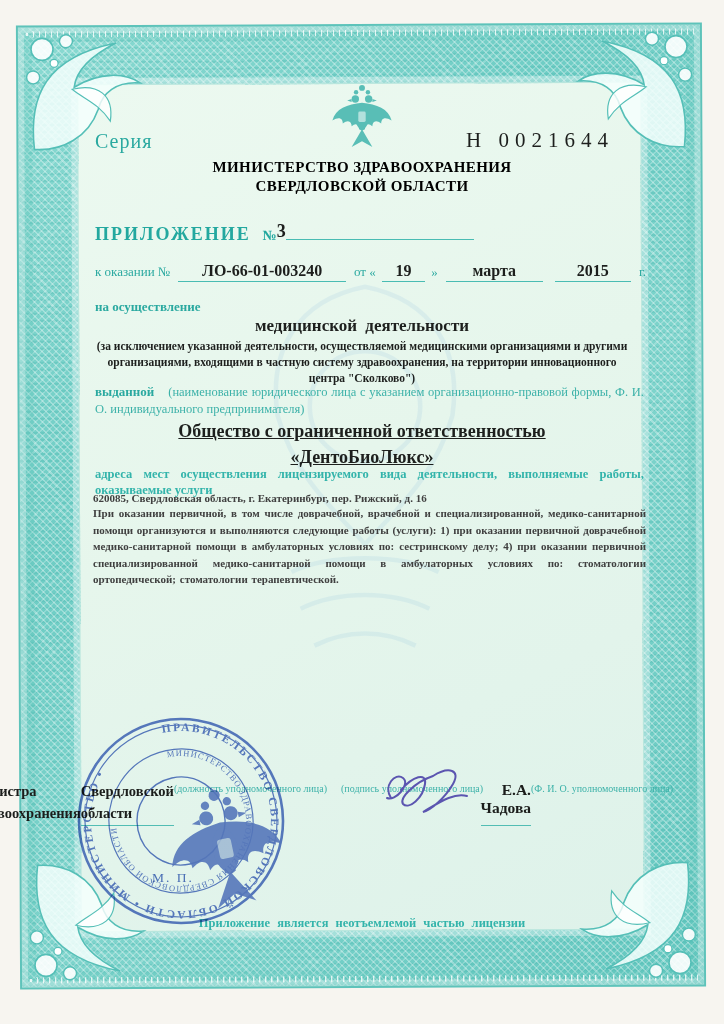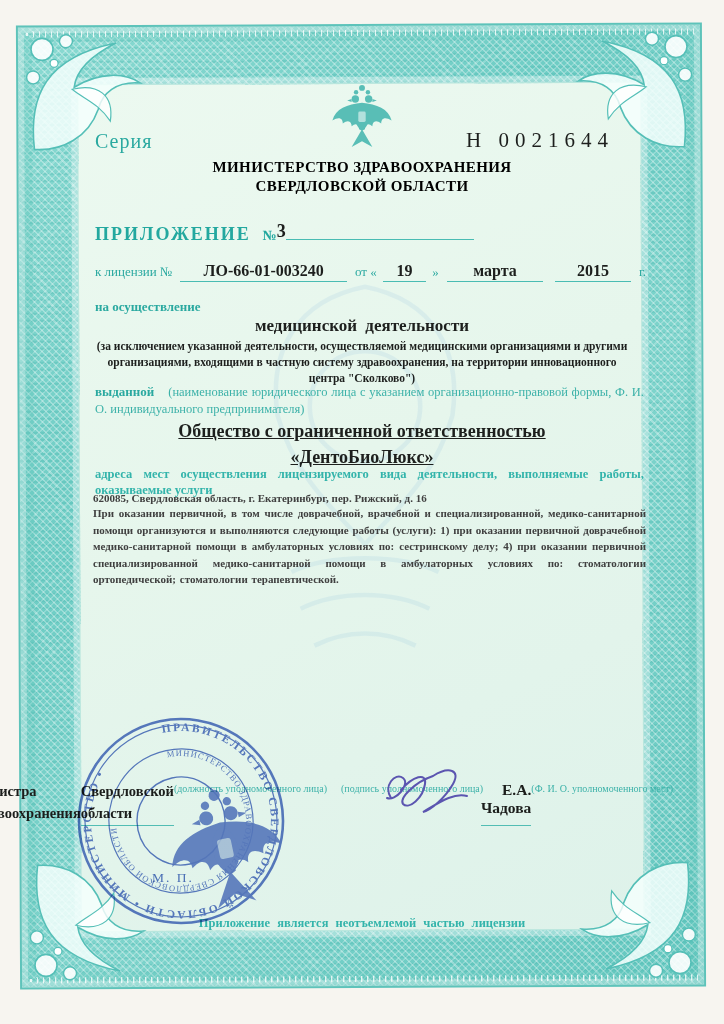--- a/index.html
+++ b/index.html
@@ -187,21 +187,21 @@
       <div>МИНИСТЕРСТВО ЗДРАВООХРАНЕНИЯ</div>
       <div>СВЕРДЛОВСКОЙ ОБЛАСТИ</div>
     </div>
 
     <div class="appendix-row">
       <span class="appendix-label">ПРИЛОЖЕНИЕ</span>
       <span class="appendix-no">№</span><span class="appendix-num">3</span><span class="appendix-line"></span>
     </div>
 
     <div class="license-row">
-      <span class="lbl">к лицензии №</span>
+      <span class="lbl">к оказании №</span>
       <span class="uline u-num">ЛО-66-01-003240</span>
       <span class="lbl">от  «</span>
       <span class="uline u-day">19</span>
       <span class="lbl">»</span>
       <span class="uline u-month">марта</span>
       <span class="uline u-year">2015</span>
       <span class="lbl">г.</span>
     </div>
 
     <div class="na-osu teal">на осуществление</div>
@@ -233,21 +233,21 @@
       </div>
       <div class="sign-col col-sig">
         <svg class="sig-svg" width="110" height="58" viewBox="0 0 110 58">
           <path d="M22,40 C14,28 26,14 34,20 C42,26 26,44 18,40 M32,32 C44,18 58,14 56,26 C54,40 40,52 34,46 C30,40 46,24 64,18 C80,8 92,12 84,26 C76,40 62,52 54,54 C68,46 84,34 98,38" fill="none" stroke="#5b55b0" stroke-width="2" stroke-linecap="round"></path>
         </svg>
         <div class="line"></div>
         <div class="cap">(подпись уполномоченного лица)</div>
       </div>
       <div class="sign-col col-name">
         <div class="name line">Е.А. Чадова</div>
-        <div class="cap">(Ф. И. О.  уполномоченного мест)</div>
+        <div class="cap">(Ф. И. О.  уполномоченного лица)</div>
       </div>
     </div>
 
     <div class="mp">М. П.</div>
 
     <div class="footer-note">Приложение  является  неотъемлемой  частью  лицензии</div>
   </div>
 
   <svg class="stamp" width="218" height="218" viewBox="0 0 218 218">
     <defs>

